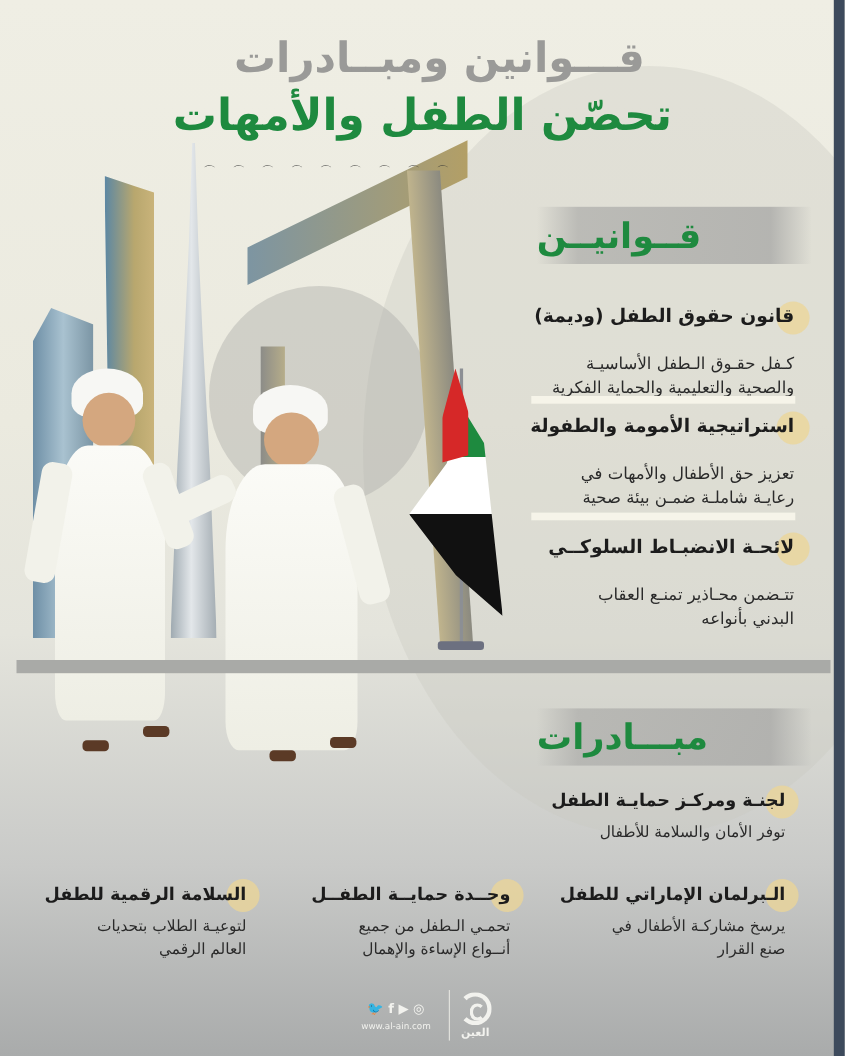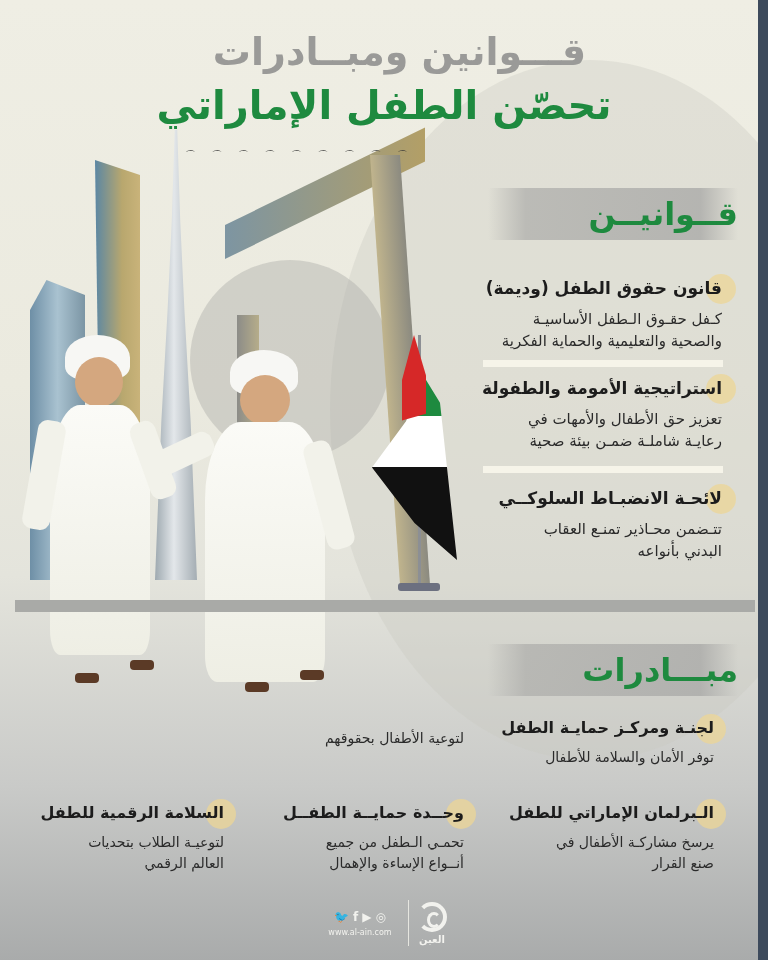--- a/index.html
+++ b/index.html
@@ -43,30 +43,30 @@
     .kid { position: absolute; }
     .kid .head { position: absolute; border-radius: 50%; background: #d4a77f; }
     .kid .turban { position: absolute; background: #f7f7f4; border-radius: 50% 50% 30% 30%; }
     .kid .robe { position: absolute; background: linear-gradient(180deg,#fbfbf7,#eeeee4); border-radius: 30% 30% 10% 10%; }
     .kid .arm { position: absolute; background: #f2f2ea; border-radius: 10px; }
     .kid .shoe { position: absolute; width: 24px; height: 10px; background: #5b3a26; border-radius: 4px; }
     .ground { position: absolute; left: 15px; top: 600px; width: 740px; height: 12px; background: #a9aaa7; }
 
     
     .section-head { position: absolute; right: 30px; width: 250px; height: 52px; direction: rtl;
-      display: flex; align-items: center; justify-content: flex-start;
+      display: flex; align-items: center; justify-content: flex-end;
       background: linear-gradient(90deg, rgba(175,175,172,0) 0%, rgba(175,175,172,0.75) 15%, rgba(170,170,168,0.8) 85%, rgba(175,175,172,0) 100%); }
     .section-head span { font-size: 32px; font-weight: bold; color: #1e8a3f; }
 
     
     .law { position: absolute; right: 40px; width: 300px; direction: rtl; text-align: right; }
     .law .law-title { position: relative; font-size: 17px; font-weight: bold; color: #1c1c1c; padding-right: 6px; }
     .dot { position: absolute; right: -8px; top: -4px; width: 30px; height: 30px; border-radius: 50%; background: rgba(236,214,150,0.75); z-index: 0; }
     .law .law-title span { position: relative; z-index: 1; }
-    .law .law-desc { font-size: 15px; color: #2a2a2a; line-height: 22px; margin-top: 10px; padding-right: 6px; }
+    .law .law-desc { font-size: 15px; color: #2a2a2a; line-height: 22px; margin-top: 21px; padding-right: 6px; }
     .sep { position: absolute; right: 45px; width: 240px; height: 7px; background: #f6f4e9; }
 
     
     .init { position: absolute; width: 230px; direction: rtl; text-align: right; }
     .init .init-title { position: relative; font-size: 16px; font-weight: bold; color: #1c1c1c; padding-right: 4px; }
     .init .init-title span { position: relative; z-index: 1; }
     .init .init-desc { font-size: 14px; color: #2a2a2a; line-height: 21px; margin-top: 10px; padding-right: 4px; }
 
     
     .footer { position: absolute; top: 898px; left: 320px; width: 140px; height: 50px; display: flex; align-items: center; }
@@ -81,21 +81,21 @@
     .logo-text { color: #f2f2ee; font-size: 10px; font-weight: bold; direction: rtl; margin-top: 2px; }
   </style>
 </head>
 <body>
 
 <div class="bg-arc arc1"></div>
 <div class="right-bar"></div>
 
 <div class="header">
   <div class="title1">قـــوانين ومبــادرات</div>
-  <div class="title2">تحصّن الطفل الإماراتي</div>
+  <div class="title2">تحصّن الطفل والأمهات</div>
 </div>
 
 <div class="illustration">
   <div class="dome"></div>
   <div class="tower t-left"></div>
   <div class="tower t-twist"></div>
   <div class="tower t-burj"></div>
   <div class="frame-outer">
     <div class="frame-top"></div>
     <div class="frame-left"></div>
@@ -178,23 +178,20 @@
   <div class="init-title">
     <div class="dot"></div>
     <span>لجنـة ومركـز حمايـة الطفل</span>
   </div>
   <div class="init-desc">
     <div>توفر الأمان والسلامة للأطفال</div>
   </div>
 </div>
 
 <div class="init" style="top:718px; right:300px; width:200px;">
-  <div class="init-desc">
-    <div>لتوعية الأطفال بحقوقهم</div>
-  </div>
 </div>
 
 <div class="init" style="top:803px; right:50px;">
   <div class="init-title">
     <div class="dot"></div>
     <span>الـبرلمان الإماراتي للطفل</span>
   </div>
   <div class="init-desc">
     <div>يرسخ مشاركـة الأطفال في</div>
     <div>صنع القرار</div>

